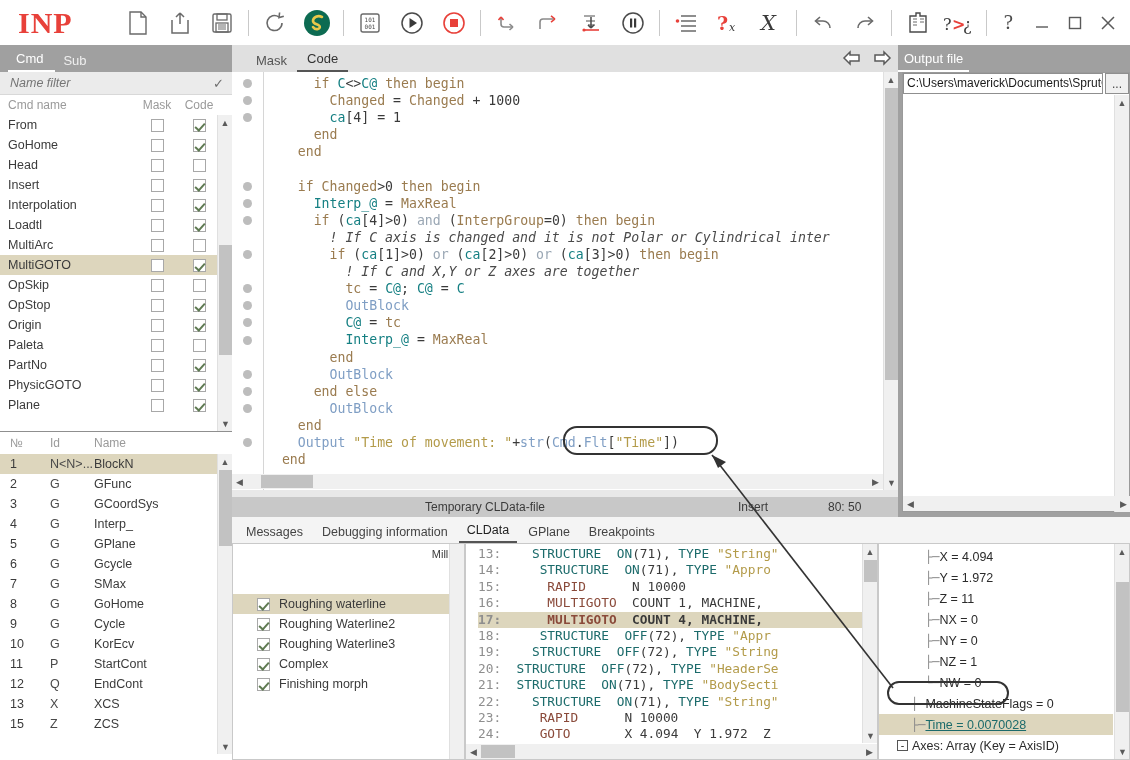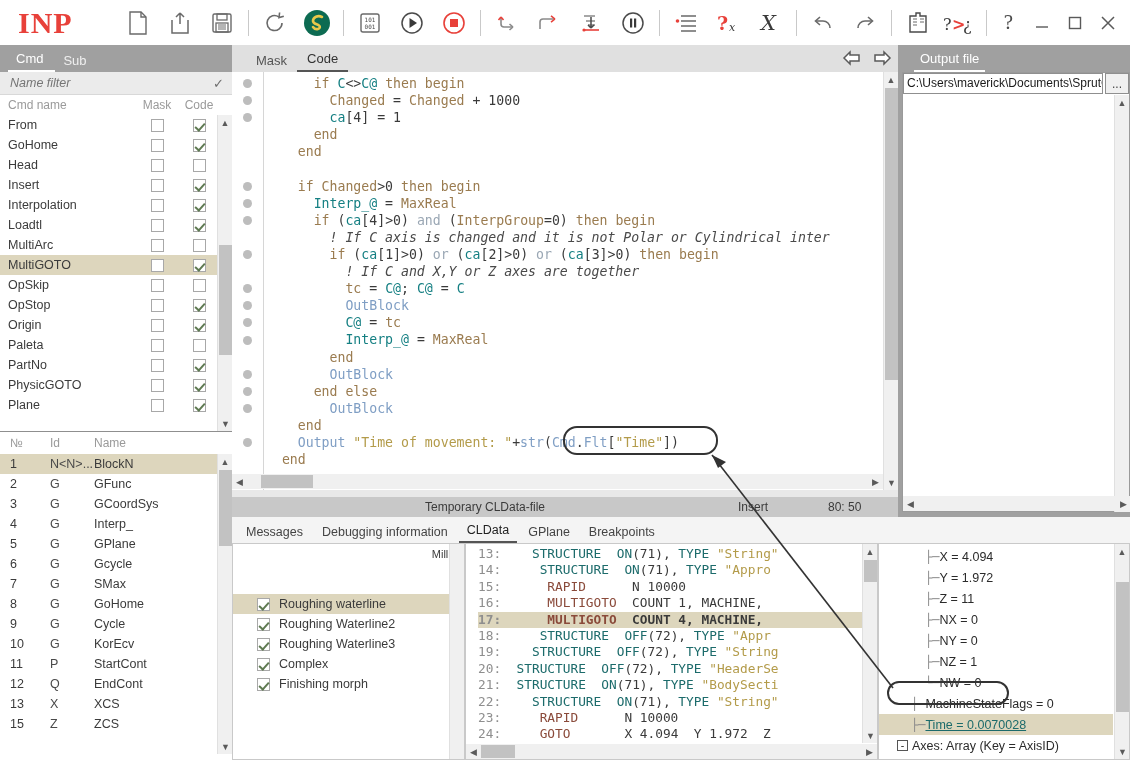--- a/index.html
+++ b/index.html
@@ -177,21 +177,21 @@
   }
   .sb-center { flex: 1; text-align: center; }
   .sb-ins { width: 90px; }
   .sb-pos { width: 70px; text-align: left; }
 
   
   .outpanel {
     position: absolute; left: 898px; top: 45px; width: 232px; height: 472px;
     background: #a0a0a0;
   }
-  .out-tabs { height: 27px; display: flex; align-items: flex-end; padding-left: 16px; }
+  .out-tabs { height: 27px; display: flex; align-items: flex-end; padding-left: 0; }
   .out-tab { font-size: 13px; color: #ffffff; padding: 2px 6px 4px 6px;
              border-bottom: 2px solid #ffffff; }
   .out-body {
     position: absolute; left: 4px; top: 27px; width: 228px; height: 440px;
     background: #ffffff; border: 1px solid #9a9a9a;
   }
   .path-row { display: flex; height: 21px; align-items: stretch; }
   .path-input {
     flex: 1; border: 1px solid #8f8f8f; background: #fff;
     font-size: 12px; color: #1a1a1a; padding: 2px 2px 0 3px;

